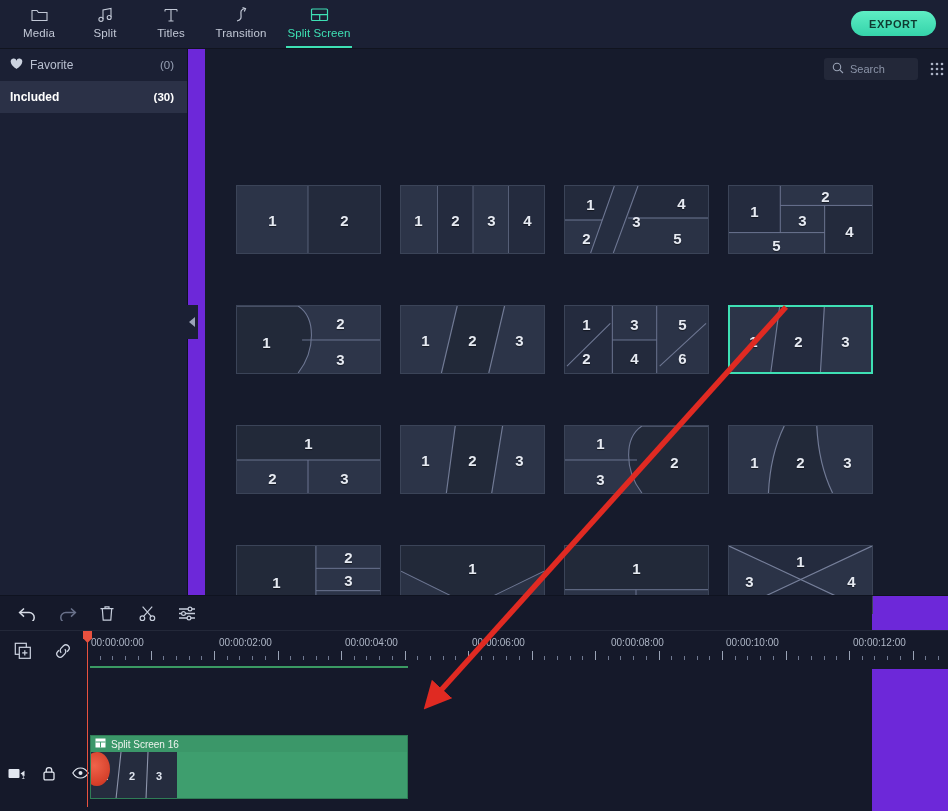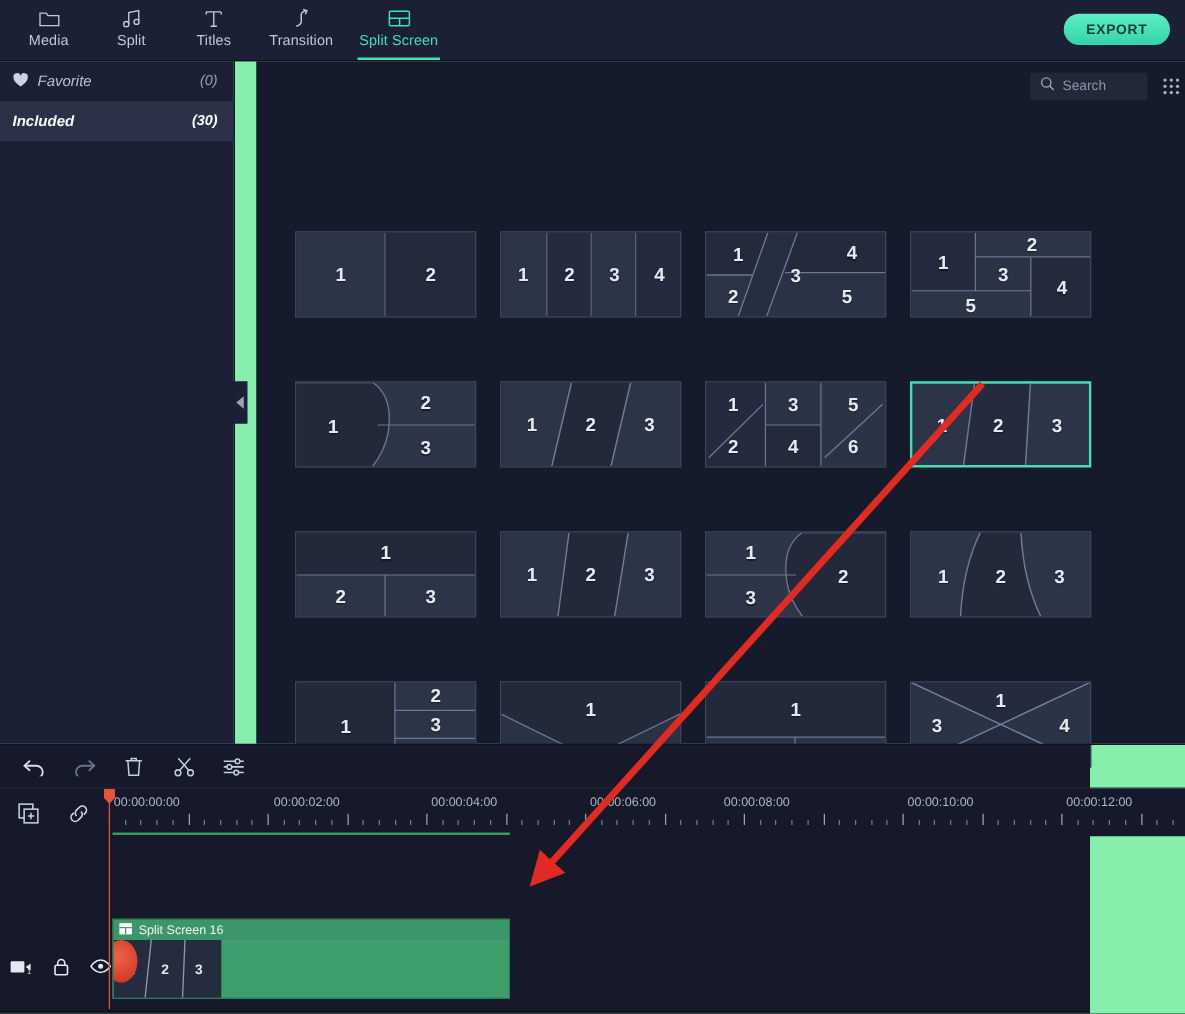--- a/index.html
+++ b/index.html
@@ -3,21 +3,21 @@
 <meta charset="utf-8">
 <style>
   * { box-sizing: border-box; margin: 0; padding: 0; }
   html, body {
     width: 948px; height: 811px;
     background: #15192a;
     font-family: "Liberation Sans", sans-serif;
     overflow: hidden;
     -webkit-font-smoothing: antialiased;
   }
-  .app { position: relative; width: 948px; height: 811px; background: #86efac; }
+  .app { position: relative; width: 948px; height: 811px; background: #6d28d9; }
 
   
   .topnav {
     position: absolute; left: 0; top: 0; width: 948px; height: 49px;
     background: #1b2034; display: flex; align-items: flex-start;
     border-bottom: 1px solid #11141f;
   }
   .nav-items { display: flex; align-items: flex-start; padding-left: 6px; }
   .nav-item {
     width: 66px; height: 48px; display: flex; flex-direction: column;
@@ -39,21 +39,20 @@
     background: linear-gradient(180deg,#5eeec4 0%, #35d3aa 100%);
     border-radius: 13px; color: #0f3b31; font-size: 11px; font-weight: bold;
     display: flex; align-items: center; justify-content: center;
     letter-spacing: .6px; cursor: pointer;
   }
 
   
   .sidebar {
     position: absolute; left: 0; top: 49px; width: 187px; height: 546px;
     background: #1b2034;
-    font-style: italic;
   }
   .side-row {
     height: 32px; display: flex; align-items: center; padding: 0 13px 0 10px;
     font-size: 12px; color: #b9c0d0; cursor: pointer; justify-content: space-between;
   }
   .side-row .left { display:flex; align-items:center; gap: 7px;}
   .side-row.selected { background: #2b3147; color: #ffffff; font-weight: bold; }
   .side-row .count { color: #97a0b4; font-size: 11.5px; }
   .side-row.selected .count { color: #ffffff; }
 
@@ -590,21 +589,21 @@
             <path d="M10.8 7.2a3.3 3.3 0 0 1 0 4.7l-2.3 2.3a3.3 3.3 0 0 1-4.7-4.7l1.2-1.2" fill="none" stroke="#ced4e1" stroke-width="1.3"></path>
           </svg>
       </div>
     </div>
 
     <div class="tl-ruler">
       <span class="tick-label" style="left:4px">00:00:00:00</span>
       <span class="tick-label" style="left:132px">00:00:02:00</span>
       <span class="tick-label" style="left:258px">00:00:04:00</span>
       <span class="tick-label" style="left:385px">00:00:06:00</span>
-      <span class="tick-label" style="left:492px">00:00:08:00</span>
+      <span class="tick-label" style="left:524px">00:00:08:00</span>
       <span class="tick-label" style="left:639px">00:00:10:00</span>
       <span class="tick-label" style="left:766px">00:00:12:00</span>
       <div id="ticks">
           <span class="tick major" style="left: 0px;"></span>
           <span class="tick minor" style="left: 12.7px;"></span>
           <span class="tick minor" style="left: 25.4px;"></span>
           <span class="tick minor" style="left: 38.1px;"></span>
           <span class="tick minor" style="left: 50.8px;"></span>
           <span class="tick major" style="left: 63.5px;"></span>
           <span class="tick minor" style="left: 76.2px;"></span>

